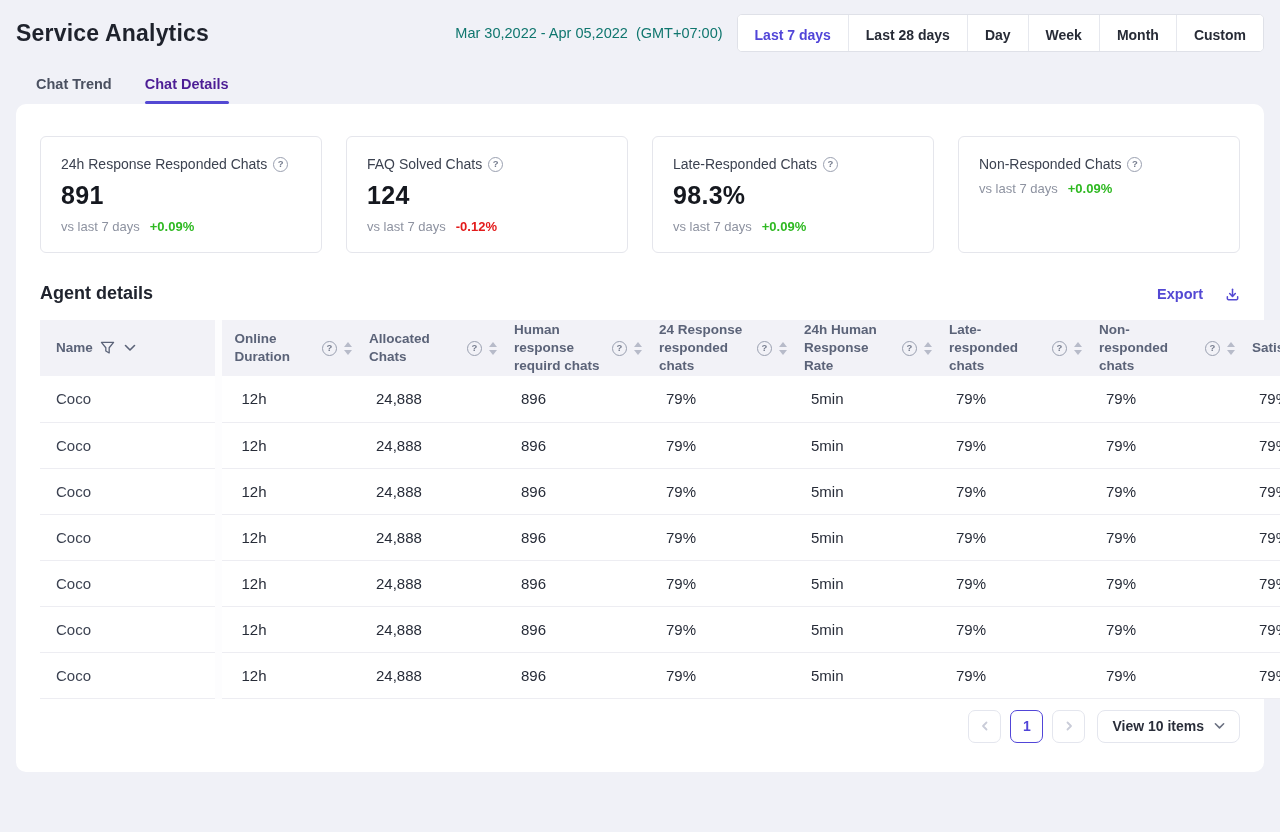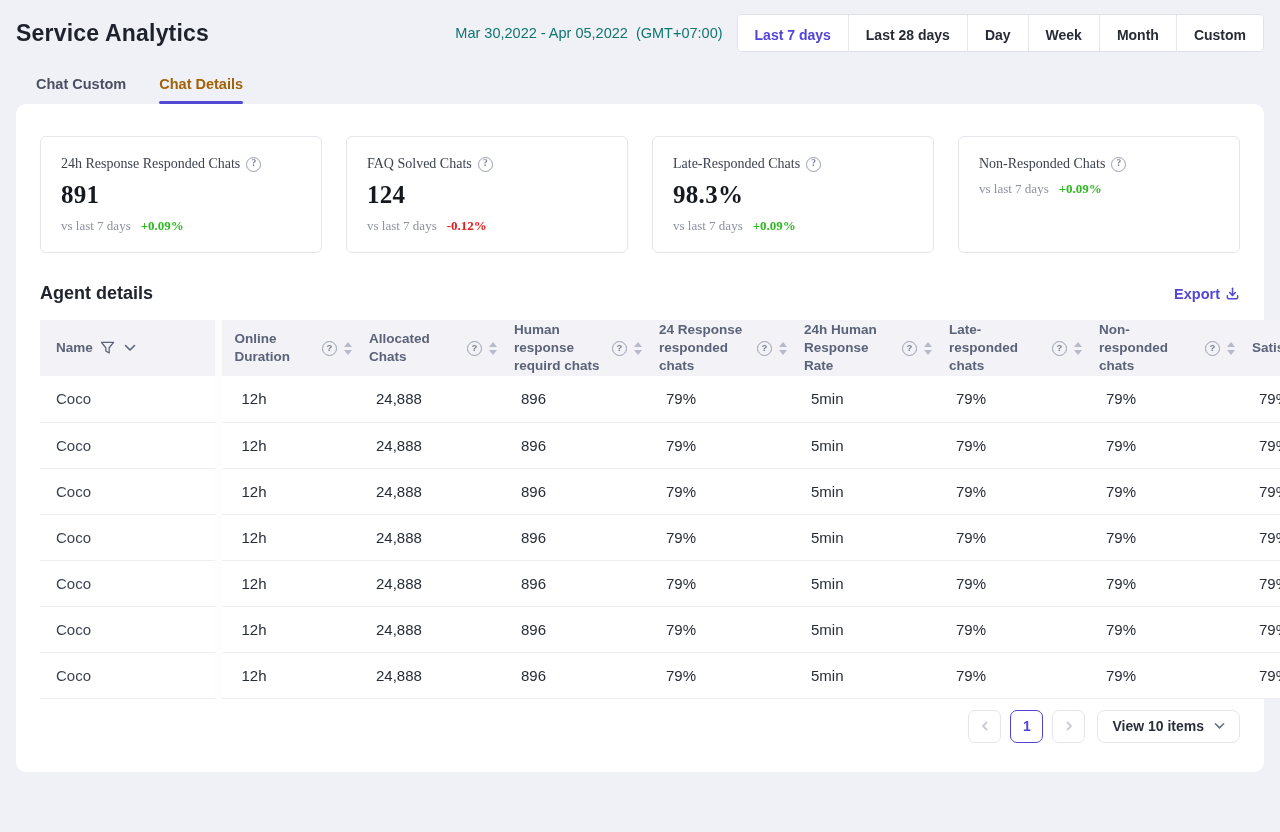--- a/index.html
+++ b/index.html
@@ -11,42 +11,42 @@
   .top-row { display:flex; align-items:center; }
   .page-title { font-size:23px; font-weight:700; color:#1e222c; letter-spacing:.2px; }
   .date-range { margin-left:auto; font-size:14.5px; color:#0f766e; white-space:nowrap; }
   .seg-group { display:flex; margin-left:14px; border:1px solid #dfe1e8; border-radius:5px; overflow:hidden; background:#fff; height:38px; }
   .seg { border:none; background:#fff; font-family:inherit; font-size:14px; font-weight:700; color:#272b36; padding:12px 17px; cursor:pointer; border-left:1px solid #e6e8ee; white-space:nowrap; }
   .seg:first-child { border-left:none; }
   .seg.active { color:#5145d8; }
 
   .tabs { display:flex; gap:33px; padding:24px 16px 0 20px; }
   .tab { font-size:14.5px; font-weight:700; color:#4a5060; padding-bottom:12px; position:relative; cursor:pointer; background:none; border:none; font-family:inherit; }
-  .tab.active { color:#a16207; }
+  .tab.active { color:#4c1d95; }
   .tab.active::after { content:""; position:absolute; left:0; right:0; bottom:0; height:3px; border-radius:2px; background:#5348d3; }
 
   
   .panel { background:#fff; margin:0 16px; border-radius:10px; padding:32px 24px 16px 24px; height:668px; position:relative; }
 
   
-  .cards { display:flex; gap:24px;font-family:Liberation Serif, serif; }
+  .cards { display:flex; gap:24px; }
   .card { flex:1; border:1px solid #e5e6ec; border-radius:6px; padding:19px 20px 18px 20px; background:#fff; }
   .card-label { font-size:14px; color:#3c4250; display:flex; align-items:center; gap:6px; }
   .card-value { font-size:25px; font-weight:700; color:#15181f; margin-top:9px; letter-spacing:.3px; }
   .card-sub { font-size:13px; color:#8d92a0; margin-top:9px; }
   .delta { font-weight:700; margin-left:10px; }
   .delta.up { color:#2fb922; }
   .delta.down { color:#e31b1b; }
 
   .qicon { display:inline-flex; align-items:center; justify-content:center; width:15px; height:15px; min-width:15px; border:1.3px solid #9aa0b0; border-radius:50%; font-size:9.5px; font-weight:700; color:#767d8e; line-height:1; }
 
   
   .section-head { display:flex; align-items:center; margin:30px 0 16px 0; }
   .section-title { font-size:18px; font-weight:700; color:#20242e; }
-  .export { margin-left:auto; display:flex; align-items:flex-start; gap:5px; color:#5348d3; font-size:14.5px; font-weight:600; background:none; border:none; font-family:inherit; cursor:pointer; }
+  .export { margin-left:auto; display:flex; align-items:flex-end; gap:22px; color:#5348d3; font-size:14.5px; font-weight:600; background:none; border:none; font-family:inherit; cursor:pointer; }
 
   
   .table-scroll { overflow:hidden; margin-right:-40px; }
   table { border-collapse:collapse; table-layout:fixed; width:1259px; }
   thead th { background:#f2f2f7; height:56px; font-size:13.5px; font-weight:700; color:#5b6378; text-align:left; padding:0 4px 0 13px; vertical-align:middle; }
   th .th-inner { display:flex; align-items:center; gap:7px; }
   th .th-label { line-height:1.35; }
   tbody td { height:46px; border-bottom:1px solid #ededf2; font-size:15px; color:#272c38; padding-left:20px; background:#fff; }
   td.name-col, th.name-col { border-right:7px solid #fdfdfe; box-shadow:5px 0 7px -3px rgba(25,30,60,.10); position:relative; }
   td.name-col { padding-left:16px; color:#3d4352; }
@@ -75,21 +75,21 @@
     <div class="seg-group" id="seg-group">
         <button class="seg active">Last 7 days</button>
         <button class="seg">Last 28 days</button>
         <button class="seg">Day</button>
         <button class="seg">Week</button>
         <button class="seg">Month</button>
         <button class="seg">Custom</button>
       </div>
   </div>
   <div class="tabs" id="tab-bar">
-      <button class="tab">Chat Custom</button>
+      <button class="tab">Chat Trend</button>
       <button class="tab active">Chat Details</button>
     </div>
 </div>
 
 <div class="panel">
 
   <div class="cards">
     <div class="card">
       <div class="card-label">
           <span>24h Response Responded Chats</span>

